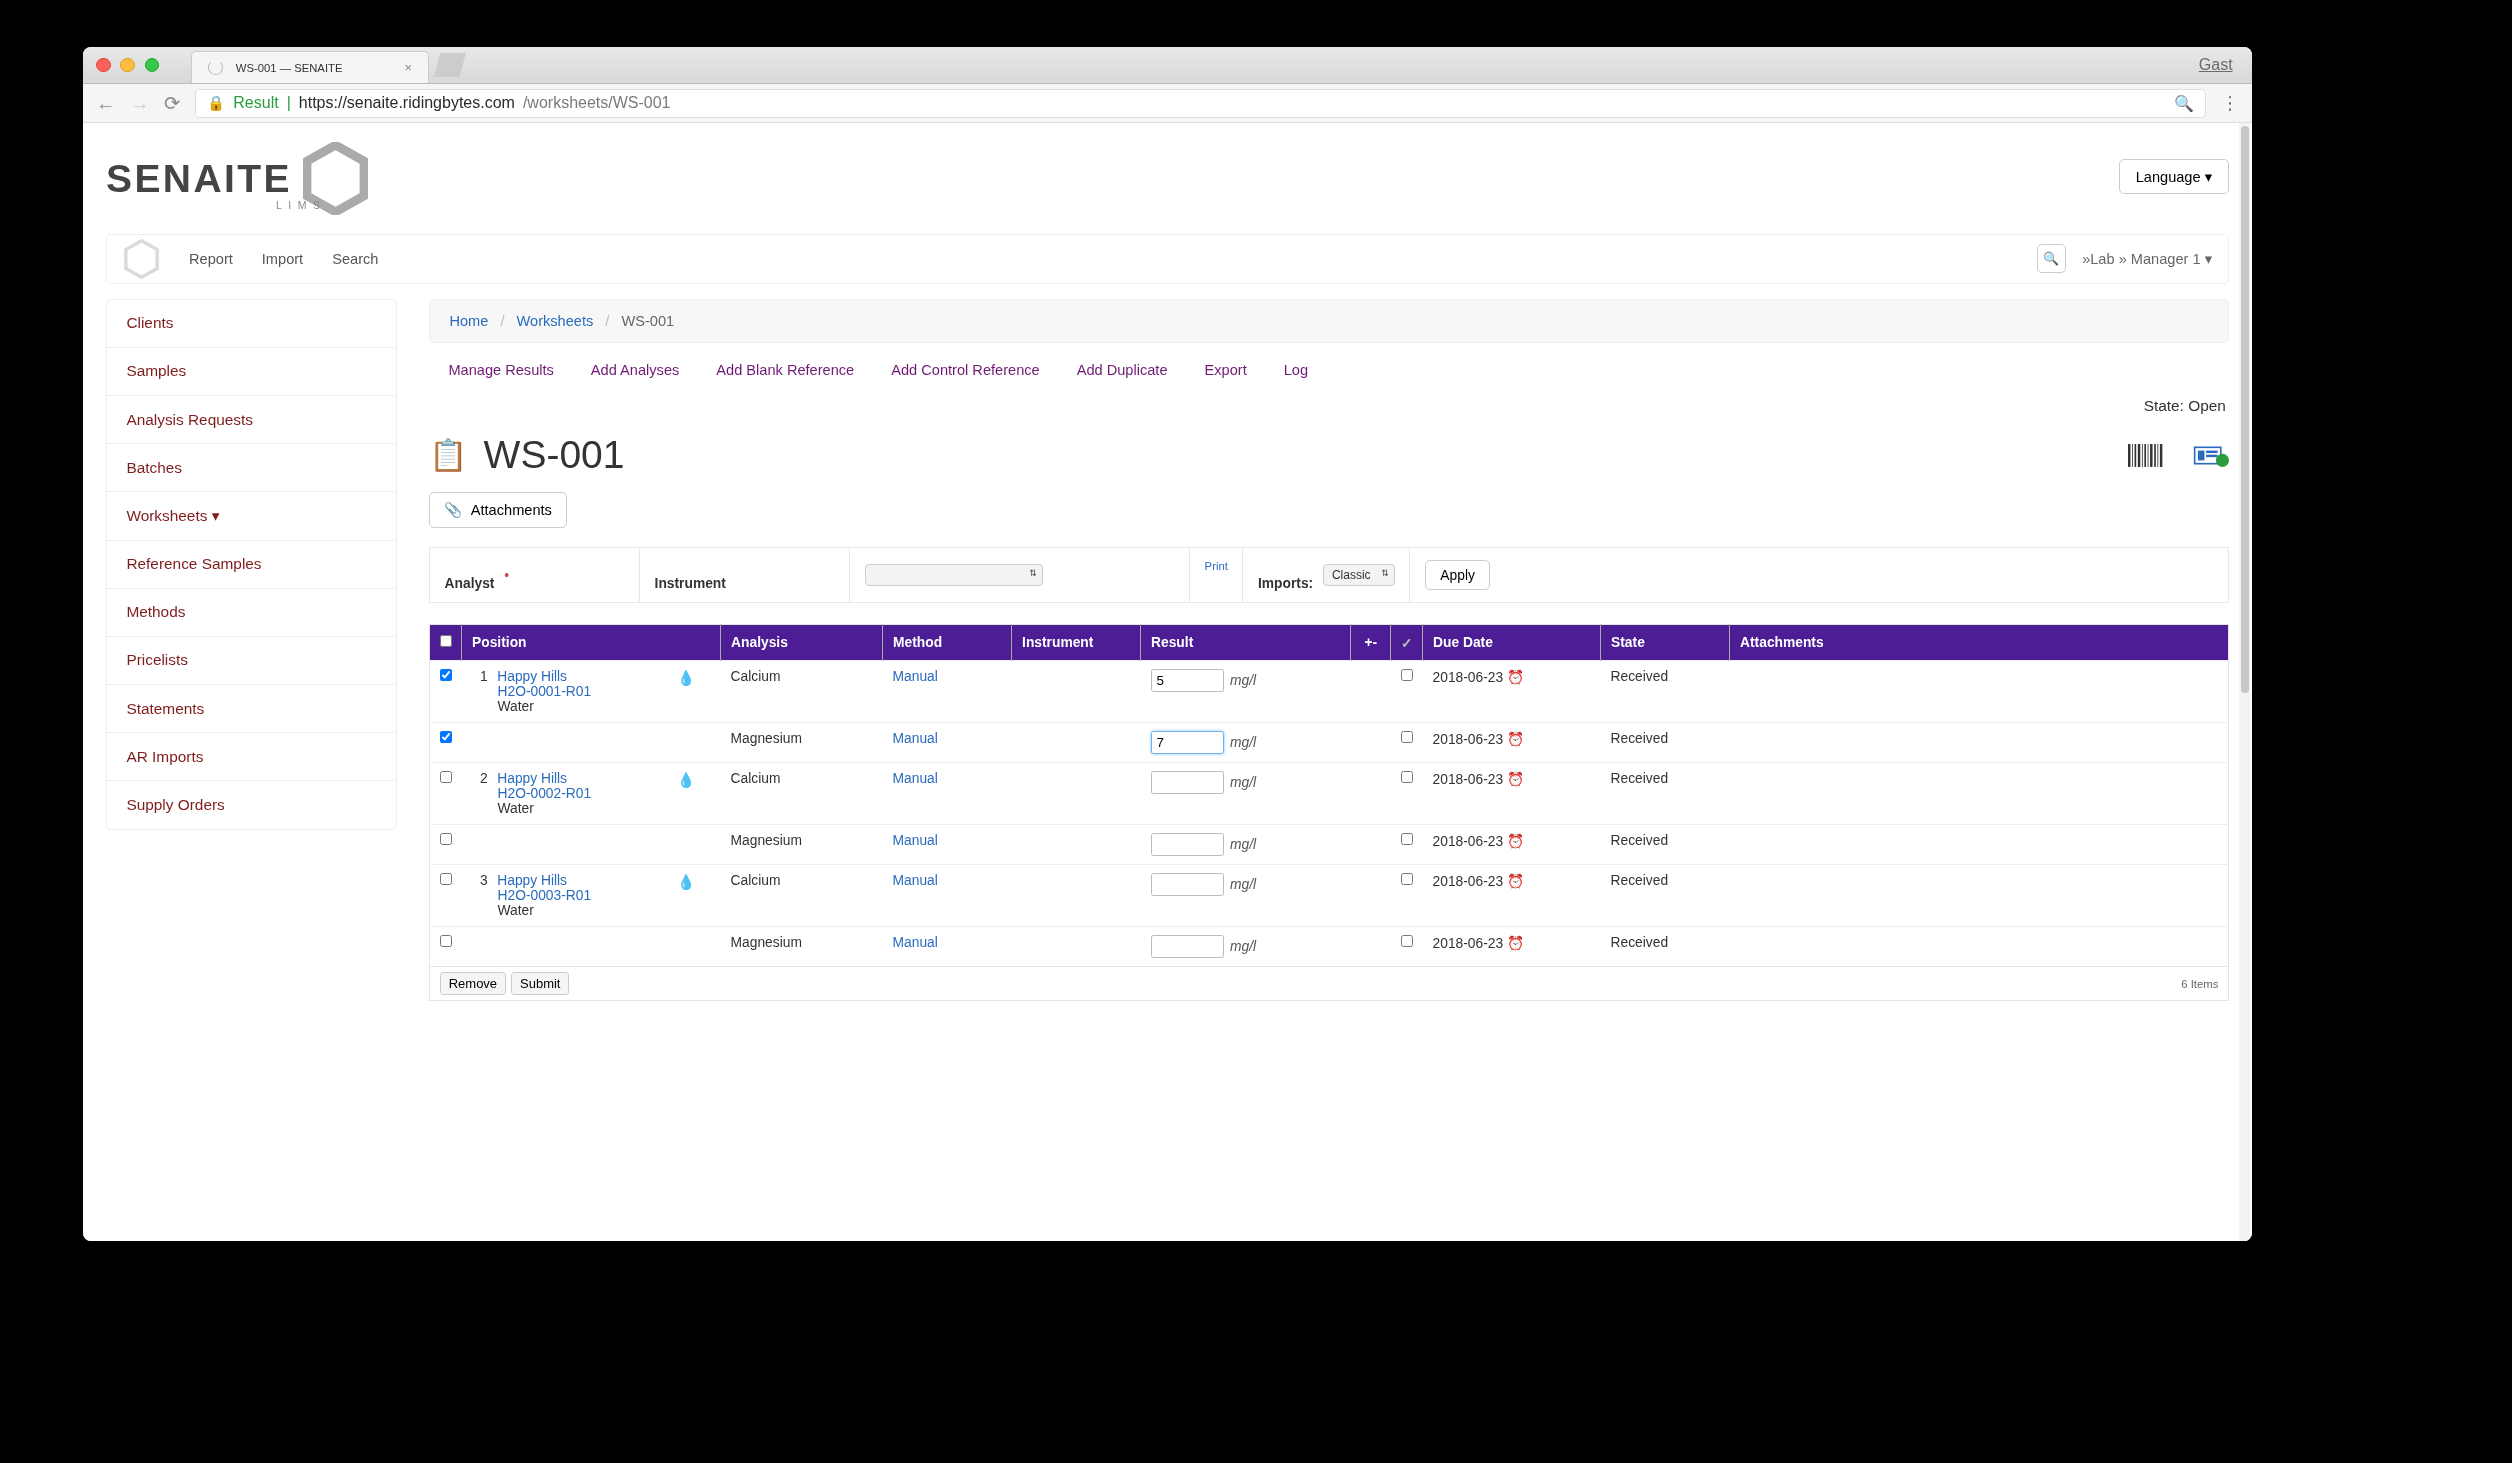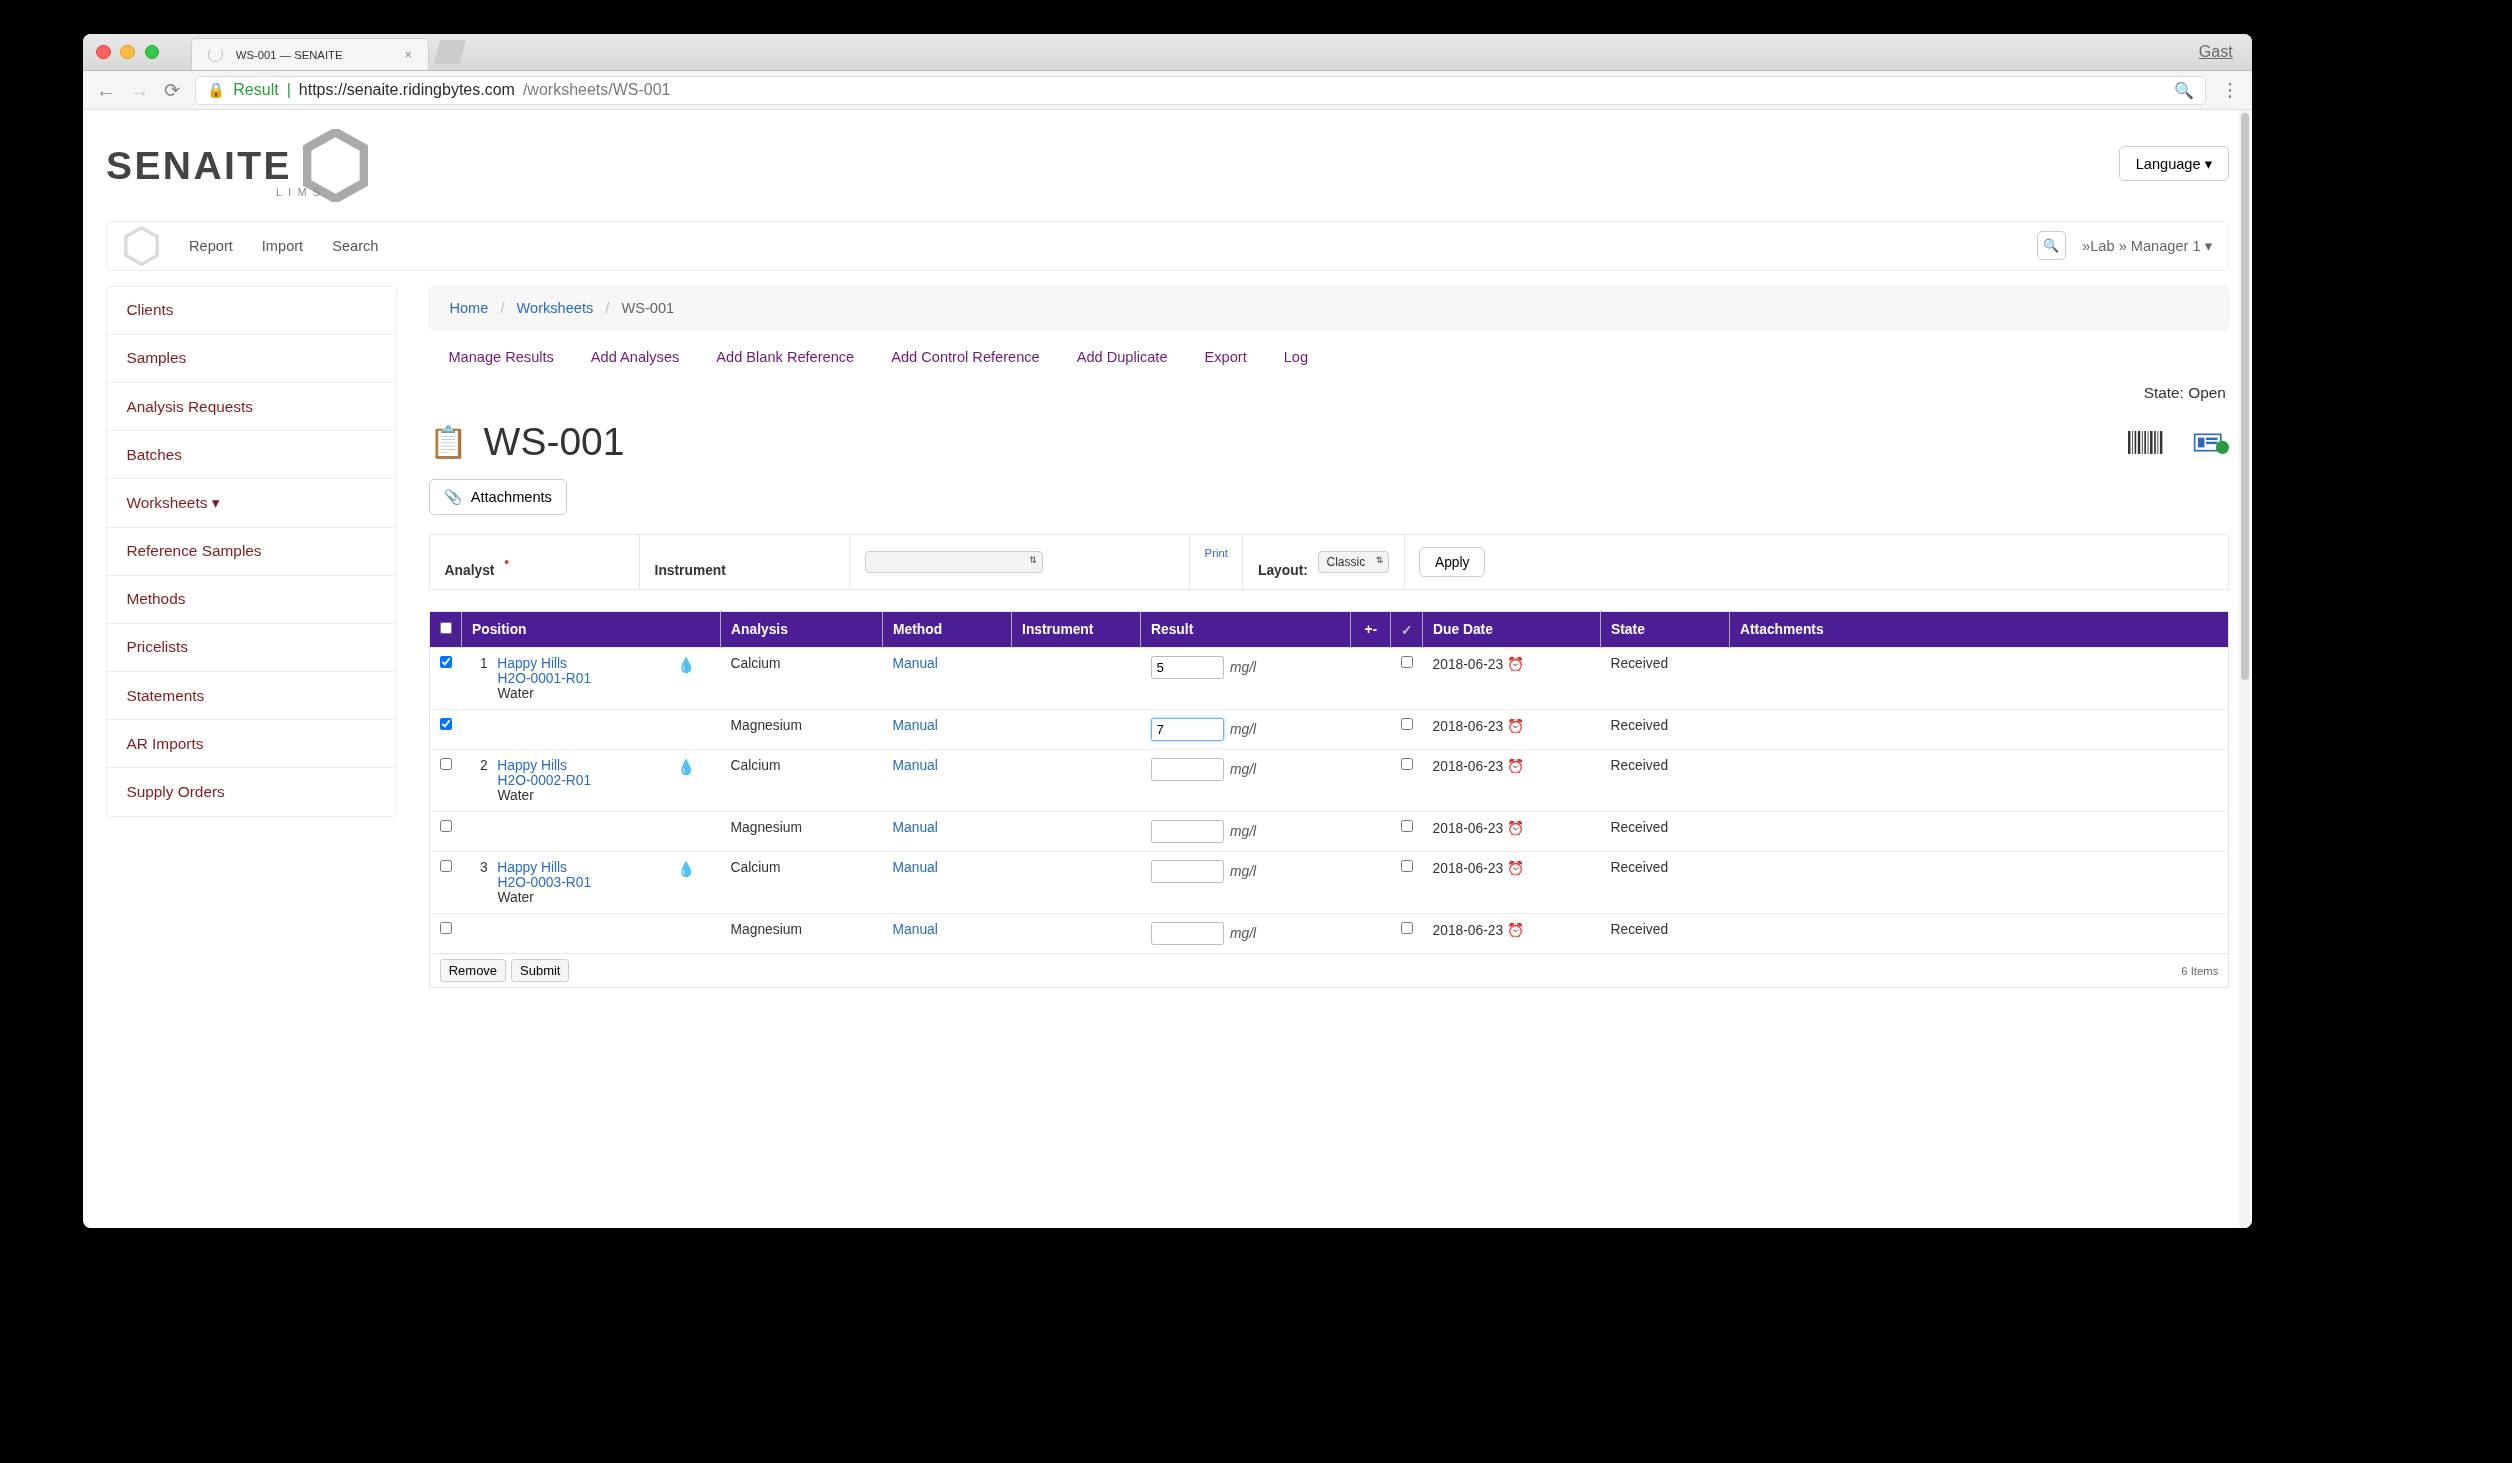--- a/index.html
+++ b/index.html
@@ -7,21 +7,21 @@
       background: #000;
       font-family: "Helvetica Neue", Helvetica, Arial, sans-serif;
       font-size: 11.3px;
       color: #333;
       width: 2512px;
       height: 1463px;
       overflow: hidden;
     }
     .window {
       position: absolute;
-      top: 34px;
+      top: 47px;
       left: 83px;
       width: 2169px;
       height: 1194px;
       background: #f0f0f0;
       border-radius: 8px;
       overflow: hidden;
       box-shadow: 0 16px 65px rgba(0,0,0,0.5);
     }
     .titlebar {
       height: 37px;
@@ -374,21 +374,21 @@
             <span class="red-dot">•</span>
           </div>
           <div class="config-cell" style="width:210px;">
             <span class="config-label">Instrument</span>
           </div>
           <div class="config-cell" style="width:340px;">
             <div class="select" style="width:178px;"><span></span>&nbsp;</div>
           </div>
           <a href="#" class="print-link">Print</a>
           <div class="config-cell" style="border-left:0.8px solid #e8e8e8;">
-            <span class="config-label">Layout:</span>
+            <span class="config-label">Imports:</span>
             <div class="select"><span>Classic</span></div>
           </div>
           <div class="config-cell">
             <button class="apply-btn">Apply</button>
           </div>
         </div>
 
         <table class="table">
           <thead>
             <tr>

